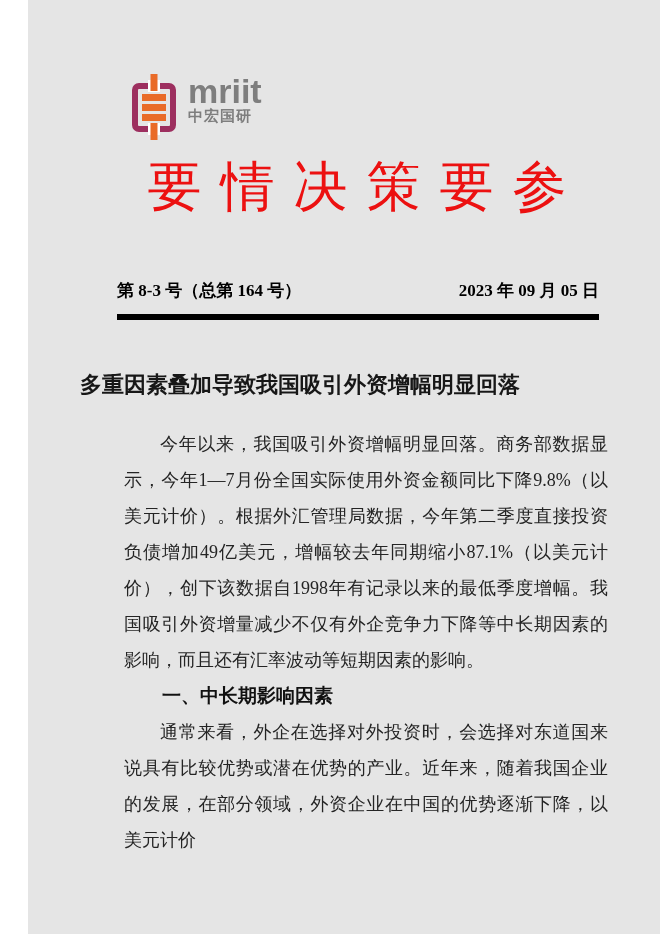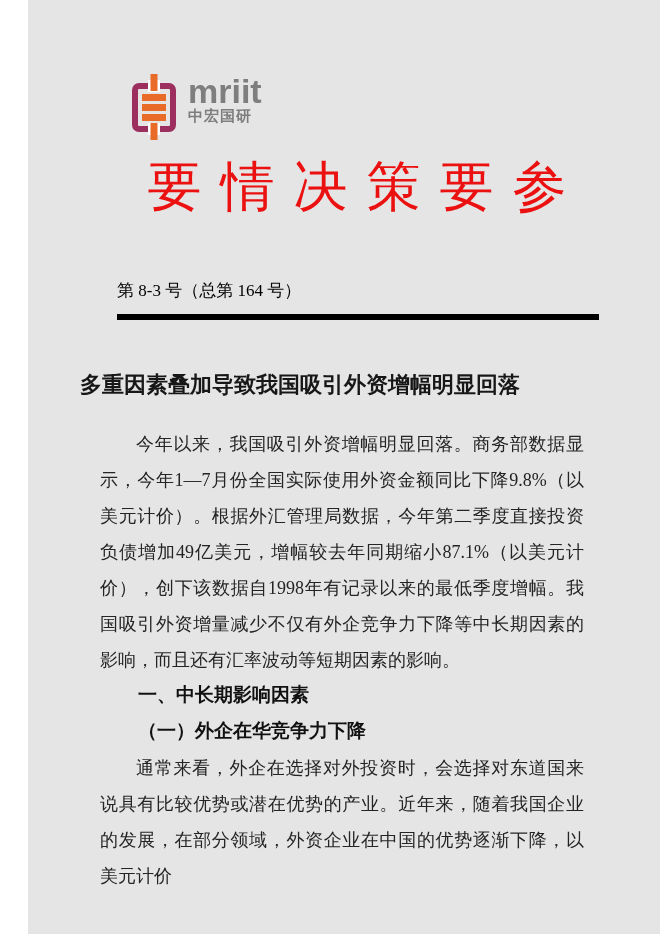--- a/index.html
+++ b/index.html
@@ -60,21 +60,21 @@
 
   
   .issue-row {
     position: absolute;
     top: 279px;
     left: 89px;
     width: 482px;
     display: flex;
     justify-content: space-between;
     align-items: baseline;
-    font-weight: normal;
+    font-weight: bold;
     font-size: 17px;
     color: #000000;
     white-space: nowrap;
   }
 
   .rule {
     position: absolute;
     top: 314px;
     left: 89px;
     width: 482px;
@@ -94,31 +94,31 @@
     font-size: 22px;
     line-height: 30px;
     color: #171717;
     white-space: nowrap;
   }
 
   
   .body {
     position: absolute;
     top: 426px;
-    left: 72px;
+    left: 96px;
     width: 484px;
     font-size: 18px;
     line-height: 36px;
     text-align: justify;
     text-justify: inter-ideograph;
     color: #242424;
   }
   .para { margin: 0; text-indent: 2em; }
   .sec-h {
-    font-family: Liberation Mono, monospace;
+    font-family: Liberation Sans, sans-serif;
     font-weight: bold;
     font-size: 19px;
     line-height: 36px;
     color: #111111;
     text-indent: 2em;
     text-align: left;
   }
 </style>
 </head>
 <body>
@@ -139,26 +139,26 @@
     <div class="logo-text">
       <div class="brand">mriit</div>
       <div class="brand-cn">中宏国研</div>
     </div>
   </div>
 
   <div class="masthead">要 情 决 策 要 参</div>
 
   <div class="issue-row">
     <span>第 8-3 号（总第 164 号）</span>
+    <span>2023 年 09 月 05 日</span>
   </div>
 
   <div class="rule"></div>
 
   <div class="doc-title">多重因素叠加导致我国吸引外资增幅明显回落</div>
 
   <div class="body">
     <p class="para">今年以来，我国吸引外资增幅明显回落。商务部数据显示，今年1—7月份全国实际使用外资金额同比下降9.8%（以美元计价）。根据外汇管理局数据，今年第二季度直接投资负债增加49亿美元，增幅较去年同期缩小87.1%（以美元计价），创下该数据自1998年有记录以来的最低季度增幅。我国吸引外资增量减少不仅有外企竞争力下降等中长期因素的影响，而且还有汇率波动等短期因素的影响。</p>
     <div class="sec-h">一、中长期影响因素</div>
-    <div class="sec-h">（一）外企在华竞争力下降</div>
     <p class="para">通常来看，外企在选择对外投资时，会选择对东道国来说具有比较优势或潜在优势的产业。近年来，随着我国企业的发展，在部分领域，外资企业在中国的优势逐渐下降，以美元计价</p>
   </div>
 
 </div>
 
 </body></html>

